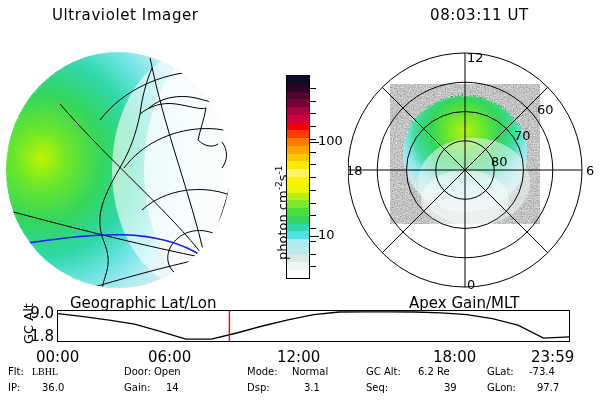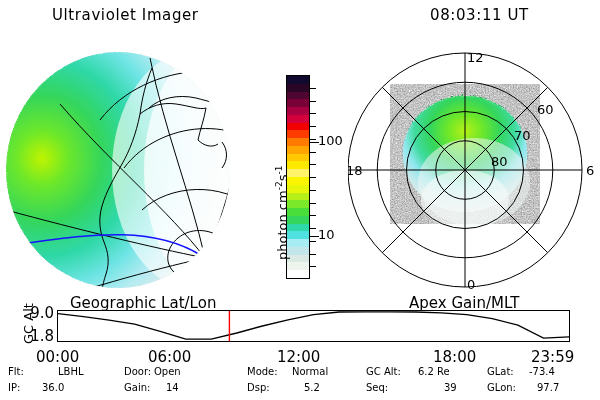--- a/index.html
+++ b/index.html
@@ -273,21 +273,21 @@
   <div class="abs xtick" id="xt0" style="left:36px;">00:00</div>
   <div class="abs xtick" id="xt1" style="left:148px;">06:00</div>
   <div class="abs xtick" id="xt2" style="left:277px;">12:00</div>
   <div class="abs xtick" id="xt3" style="left:406px;margin-left:27px;">18:00</div>
   <div class="abs xtick" id="xt4" style="left:531px;">23:59</div>
 
   <div class="abs" id="status">
     <div class="row r0">
       <div class="cell" style="left:8px;width:118px;">
           <span class="key">Flt:</span>
-          <span class="val" style="left:50px;">LBHL</span>
+          <span class="val" style="left:24px;font-family:Liberation Serif, serif;">LBHL</span>
         </div>
       <div class="cell" style="left:124px;width:122px;">
           <span class="key">Door:</span>
           <span class="val" style="left:30px;">Open</span>
         </div>
       <div class="cell" style="left:247px;width:122px;">
           <span class="key">Mode:</span>
           <span class="val" style="left:45px;">Normal</span>
         </div>
       <div class="cell" style="left:366px;width:122px;">
@@ -303,21 +303,21 @@
       <div class="cell" style="left:8px;width:118px;">
           <span class="key">IP:</span>
           <span class="val" style="left:34px;">36.0</span>
         </div>
       <div class="cell" style="left:124px;width:122px;">
           <span class="key">Gain:</span>
           <span class="val" style="left:42px;">14</span>
         </div>
       <div class="cell" style="left:247px;width:122px;">
           <span class="key">Dsp:</span>
-          <span class="val" style="left:57px;">5.2</span>
+          <span class="val" style="left:57px;">3.1</span>
         </div>
       <div class="cell" style="left:366px;width:122px;">
           <span class="key">Seq:</span>
           <span class="val" style="left:40px;margin-left:38px;">39</span>
         </div>
       <div class="cell" style="left:487px;width:110px;">
           <span class="key">GLon:</span>
           <span class="val" style="left:50px;">97.7</span>
         </div>
     </div>

